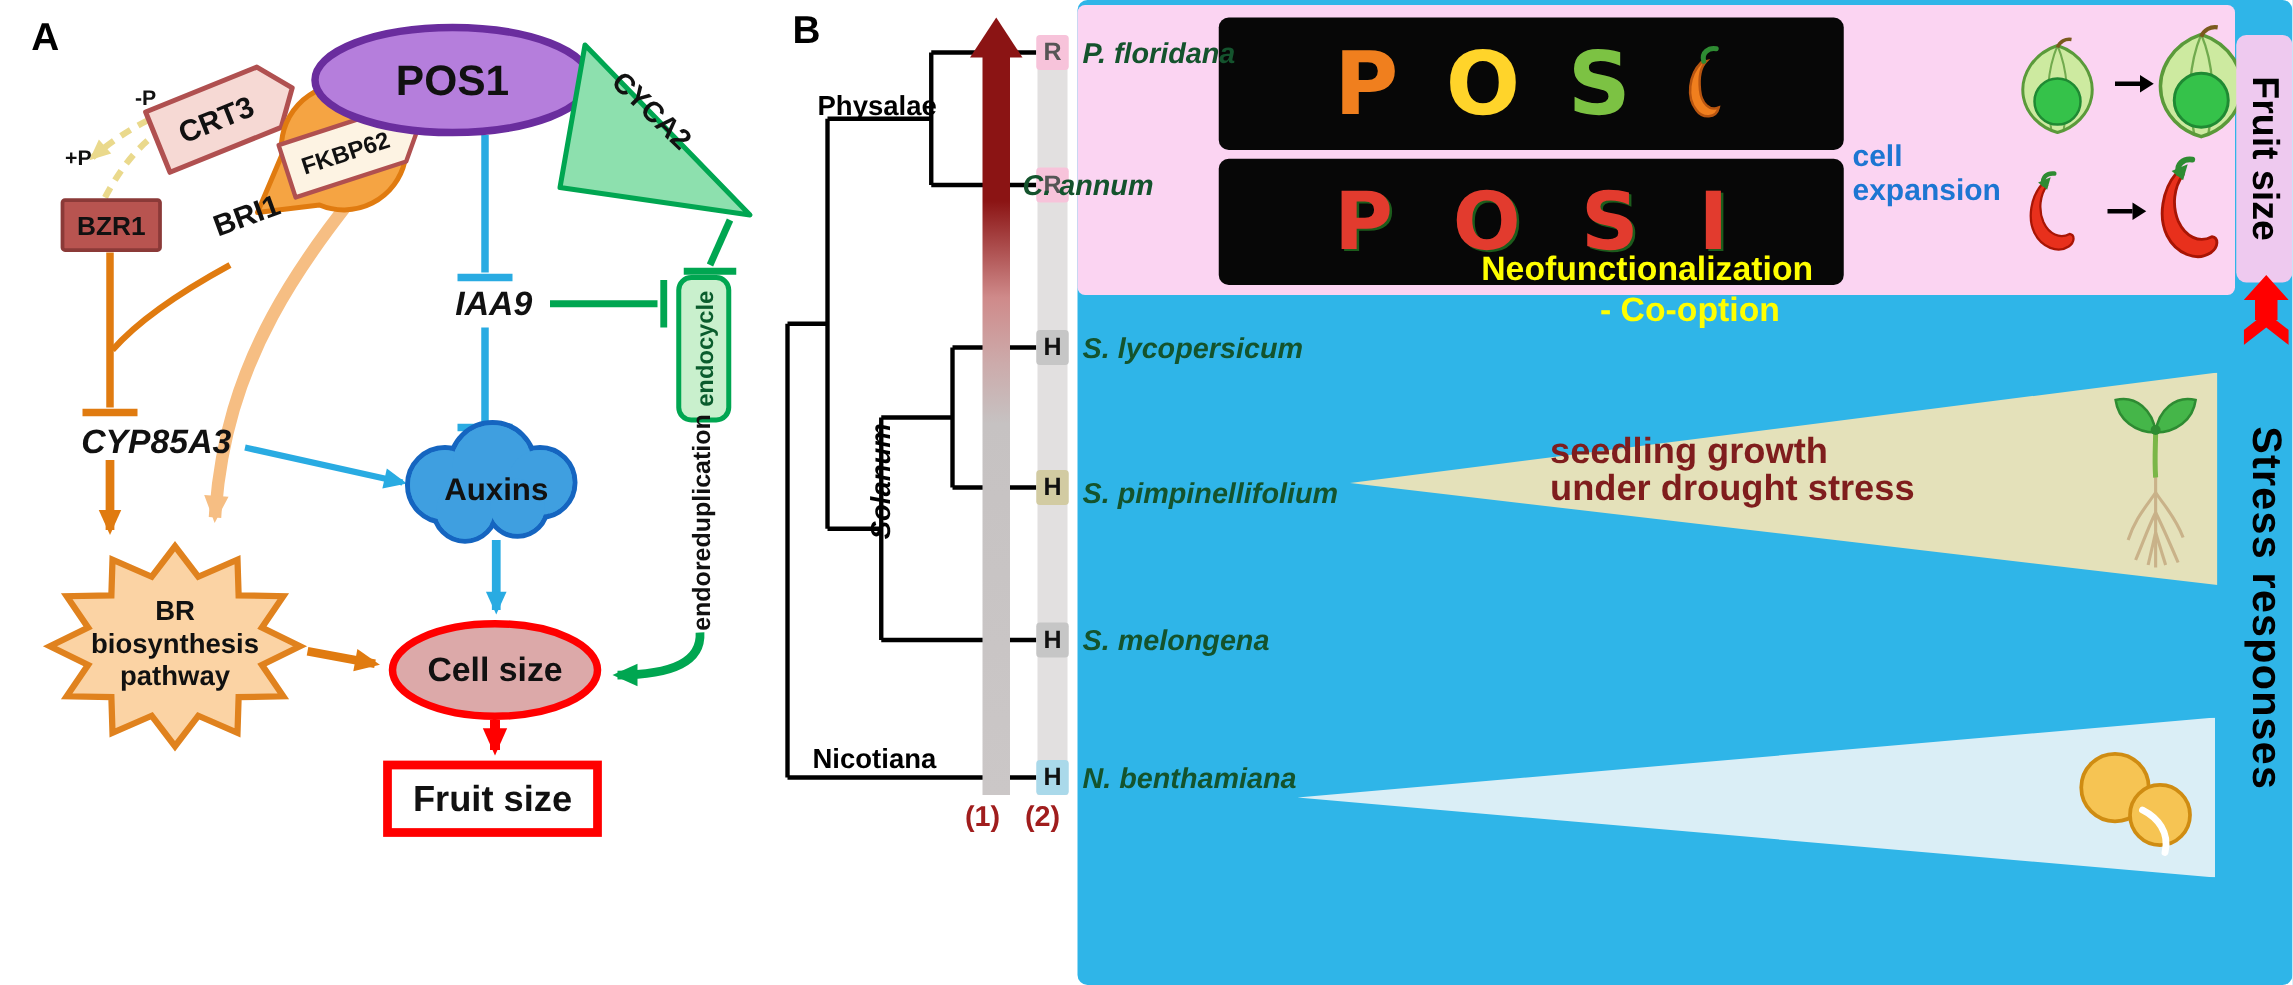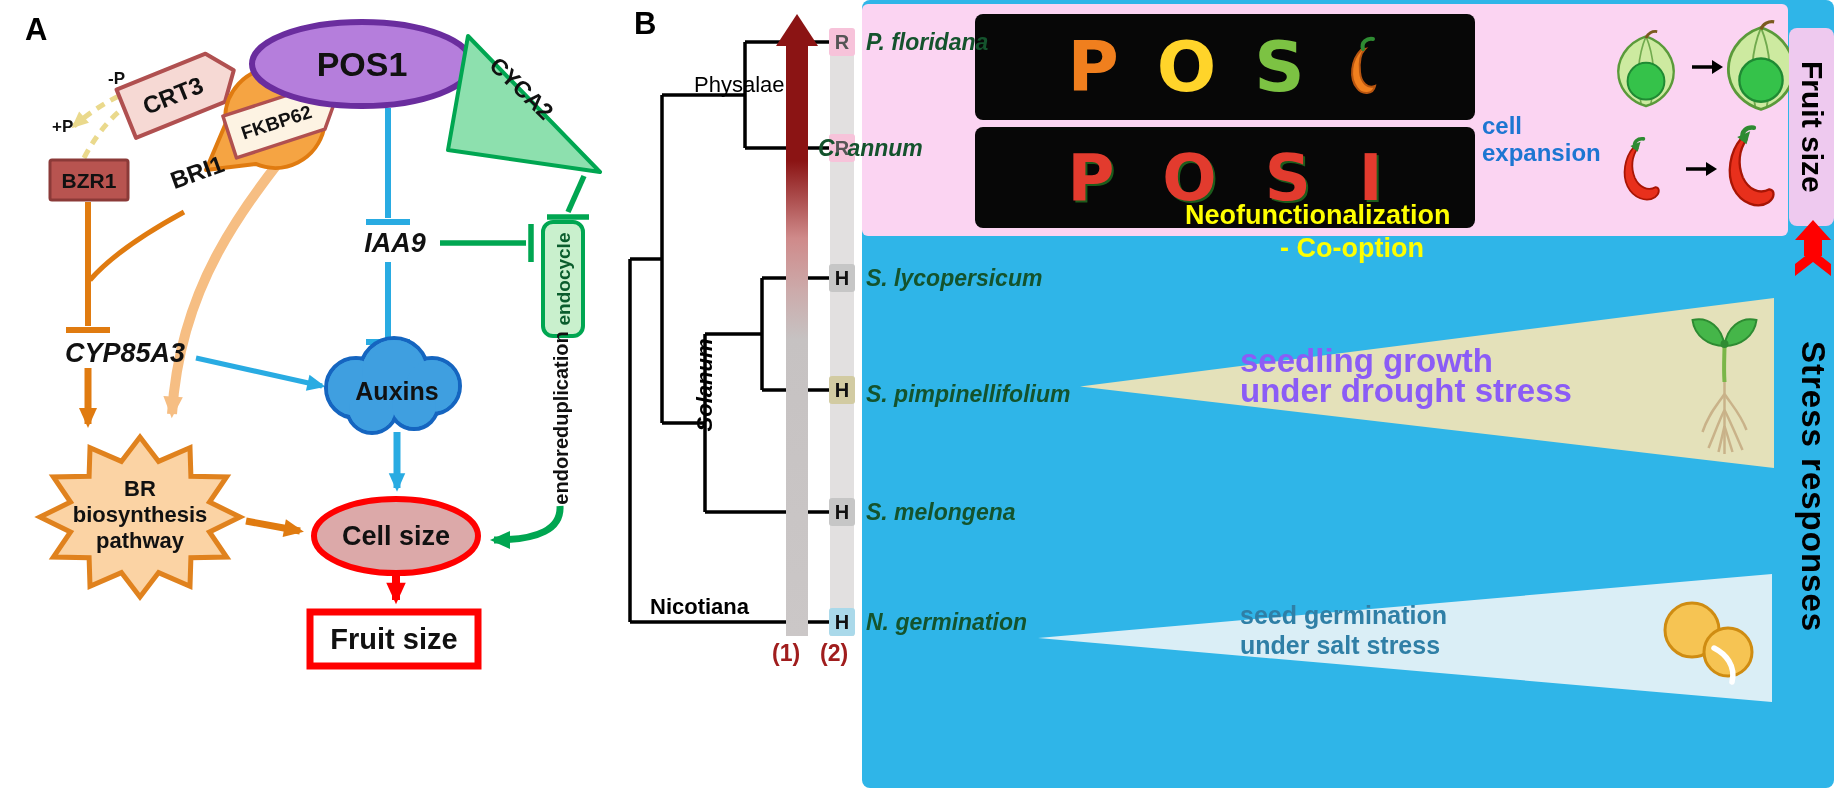--- a/index.html
+++ b/index.html
@@ -99,27 +99,23 @@
   </div>
   <svg class="layer" style="left:1795px;top:220px;" width="36" height="56" viewBox="0 0 36 56">
     <polygon points="18,0 36,20 27,20 27,36 9,36 9,20 0,20" fill="#ff0000"></polygon>
     <polygon points="0,44 18,30 36,44 36,56 18,42 0,56" fill="#ff0000"></polygon>
   </svg>
 
   <div class="abs" style="left:1792px;top:272px;width:42px;height:430px;display:flex;align-items:center;justify-content:center;">
     <span class="vtext" style="font-weight:700;font-size:33px;color:#000;letter-spacing:1px;">Stress responses</span>
   </div>
 
-  <div class="note" style="left:1240px;top:346px;width:340px;font-size:33px;color:#8b5cf6;line-height:30px;">
+  <div class="note" style="left:1240px;top:346px;width:340px;font-size:29px;color:#7f1d1d;line-height:30px;">
     <div>seedling growth</div>
     <div>under drought stress</div>
-  </div>
-  <div class="note" style="left:1240px;top:600px;width:320px;font-size:25px;color:#2f7fa6;line-height:30px;">
-    <div>seed germination</div>
-    <div>under salt stress</div>
   </div>
 
   <svg class="layer" style="left:1672px;top:302px;" width="105" height="160" viewBox="0 0 100 160">
     <g stroke="#c9b289" stroke-width="2.5" fill="none">
       <path d="M50,78 L50,152"></path>
       <path d="M50,92 C42,104 34,112 28,130"></path>
       <path d="M50,92 C58,104 66,112 72,128"></path>
       <path d="M50,108 C44,120 40,132 34,146"></path>
       <path d="M50,108 C56,120 62,134 68,148"></path>
       <path d="M50,124 L44,150"></path>
@@ -294,35 +290,35 @@
     </g>
 
     <text x="52" y="132" font-size="17" font-weight="bold" fill="#111">+P</text>
     <text x="108" y="84" font-size="17" font-weight="bold" fill="#111">-P</text>
 
     <text x="25" y="40" font-size="31" font-weight="bold" fill="#000">A</text>
   </svg>
 
   <div class="lbl panel-letter" style="left:634px;top:6px;">B</div>
 
-  <div class="clade" style="left:654px;top:72px;font-weight:400;margin-left:40px;">Physalae</div>
+  <div class="clade" style="left:654px;top:72px;font-weight:700;">Physalae</div>
   <div class="clade" style="left:640px;top:372px;width:130px;height:26px;text-align:center;font-style:italic;font-weight:600;
               transform:rotate(-90deg);">Solanum</div>
   <div class="clade" style="left:650px;top:594px;font-weight:600;">Nicotiana</div>
 
   <div class="badge" style="left: 829px; top: 28px; background: rgb(247, 195, 218); color: rgb(85, 85, 85);">R</div>
   <div class="badge" style="left: 829px; top: 134px; background: rgb(247, 195, 218); color: rgb(85, 85, 85);">R</div>
   <div class="badge" style="left: 829px; top: 264px; background: rgb(198, 198, 198); color: rgb(17, 17, 17);">H</div>
   <div class="badge" style="left: 829px; top: 376px; background: rgb(210, 203, 162); color: rgb(17, 17, 17);">H</div>
   <div class="badge" style="left: 829px; top: 498px; background: rgb(198, 198, 198); color: rgb(17, 17, 17);">H</div>
   <div class="badge" style="left: 829px; top: 608px; background: rgb(170, 217, 234); color: rgb(17, 17, 17);">H</div>
 
   <div class="species" style="left:866px;top:28px;">P. floridana</div>
   <div class="species" style="left:818px;top:134px;">C. annum</div>
   <div class="species" style="left:866px;top:264px;">S. lycopersicum</div>
   <div class="species" style="left:866px;top:380px;">S. pimpinellifolium</div>
   <div class="species" style="left:866px;top:498px;">S. melongena</div>
-  <div class="species" style="left:866px;top:608px;">N. germination</div>
+  <div class="species" style="left:866px;top:608px;">N. benthamiana</div>
 
   <div class="axis-num" style="left:772px;top:640px;">(1)</div>
   <div class="axis-num" style="left:820px;top:640px;">(2)</div>
 
 </div>
 
 </body></html>

